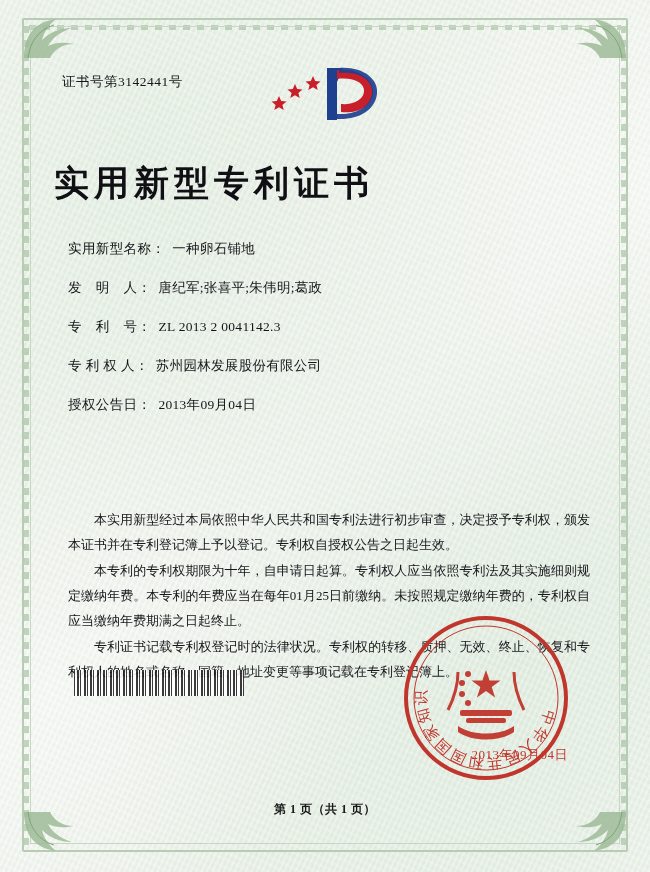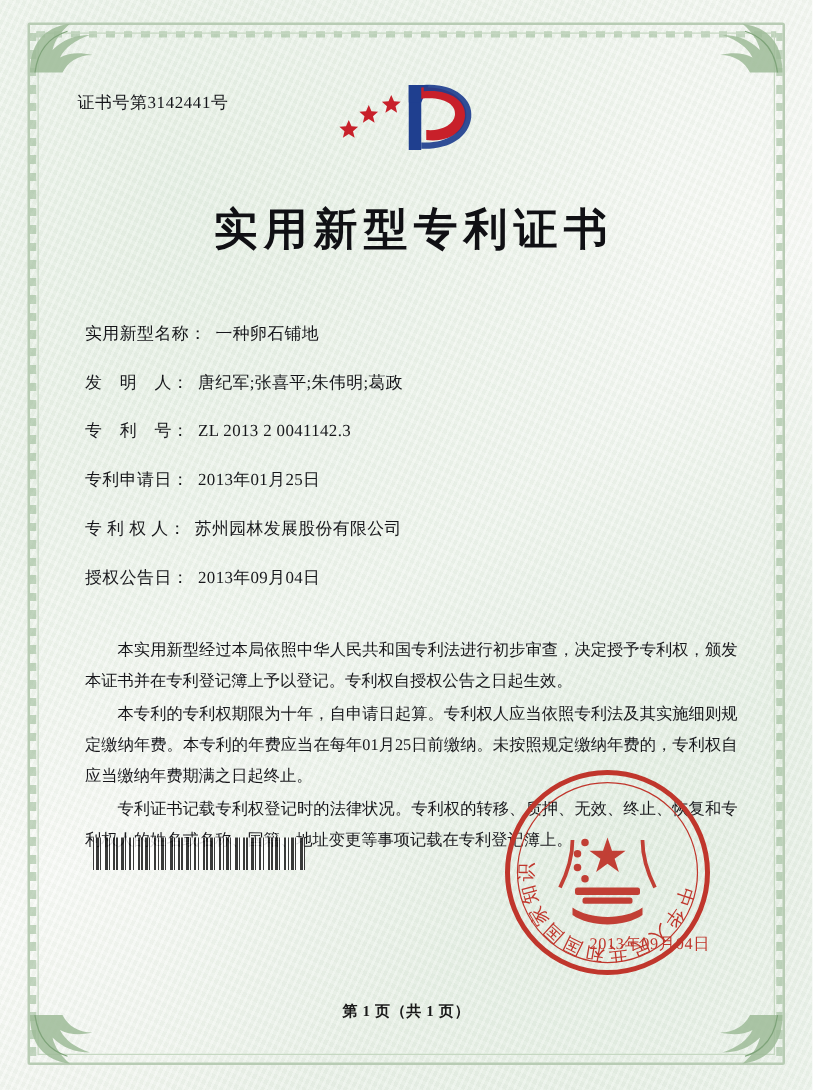--- a/index.html
+++ b/index.html
@@ -120,43 +120,41 @@
     position: absolute;
     right: -10px;
     top: -6px;
     width: 104px;
     height: 78px;
   }
 
   .title {
     position: absolute;
     top: 110px;
-    left: 12px;
+    left: 2px;
     right: 0;
-    text-align: center;
     font-size: 35px;
     font-weight: bold;
     letter-spacing: 5px;
     color: #101014;
     font-family: "DejaVu Serif", "Liberation Serif", serif;
   }
 
   .fields {
     position: absolute;
     top: 190px;
     left: 16px;
     right: 0;
   }
   .field {
     display: flex;
     align-items: baseline;
     margin-bottom: 21px;
     font-size: 13.5px;
     color: #16161a;
-    margin-top: 18px;
   }
   .field .flabel {
     white-space: nowrap;
     letter-spacing: 0.4px;
   }
   .field .fvalue {
     margin-left: 7px;
     letter-spacing: 0.3px;
   }
 
@@ -302,24 +300,20 @@
         <span class="flabel">实用新型名称：</span>
         <span class="fvalue">一种卵石铺地</span>
       </div>
       <div class="field">
         <span class="flabel">发　明　人：</span>
         <span class="fvalue">唐纪军;张喜平;朱伟明;葛政</span>
       </div>
       <div class="field">
         <span class="flabel">专　利　号：</span>
         <span class="fvalue">ZL 2013 2 0041142.3</span>
-      </div>
-      <div class="field">
-        <span class="flabel">专利申请日：</span>
-        <span class="fvalue">2013年01月25日</span>
       </div>
       <div class="field">
         <span class="flabel">专 利 权 人：</span>
         <span class="fvalue">苏州园林发展股份有限公司</span>
       </div>
       <div class="field">
         <span class="flabel">授权公告日：</span>
         <span class="fvalue">2013年09月04日</span>
       </div>
     </div>

